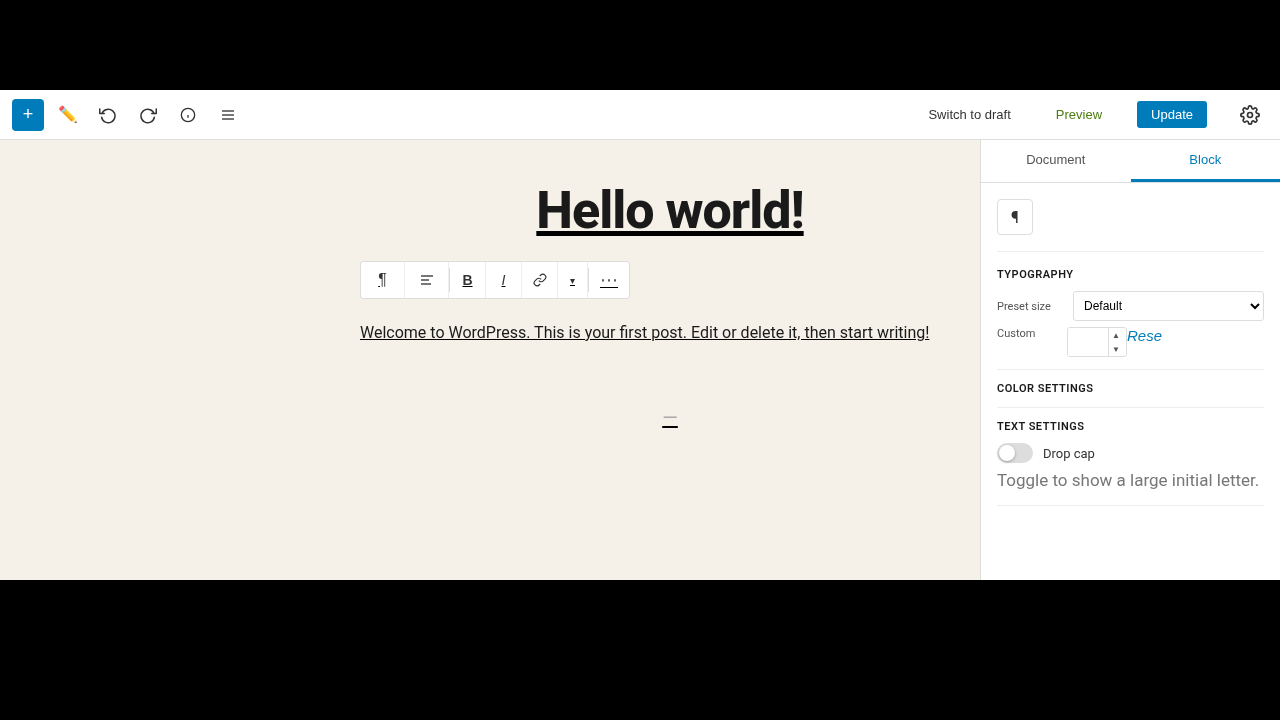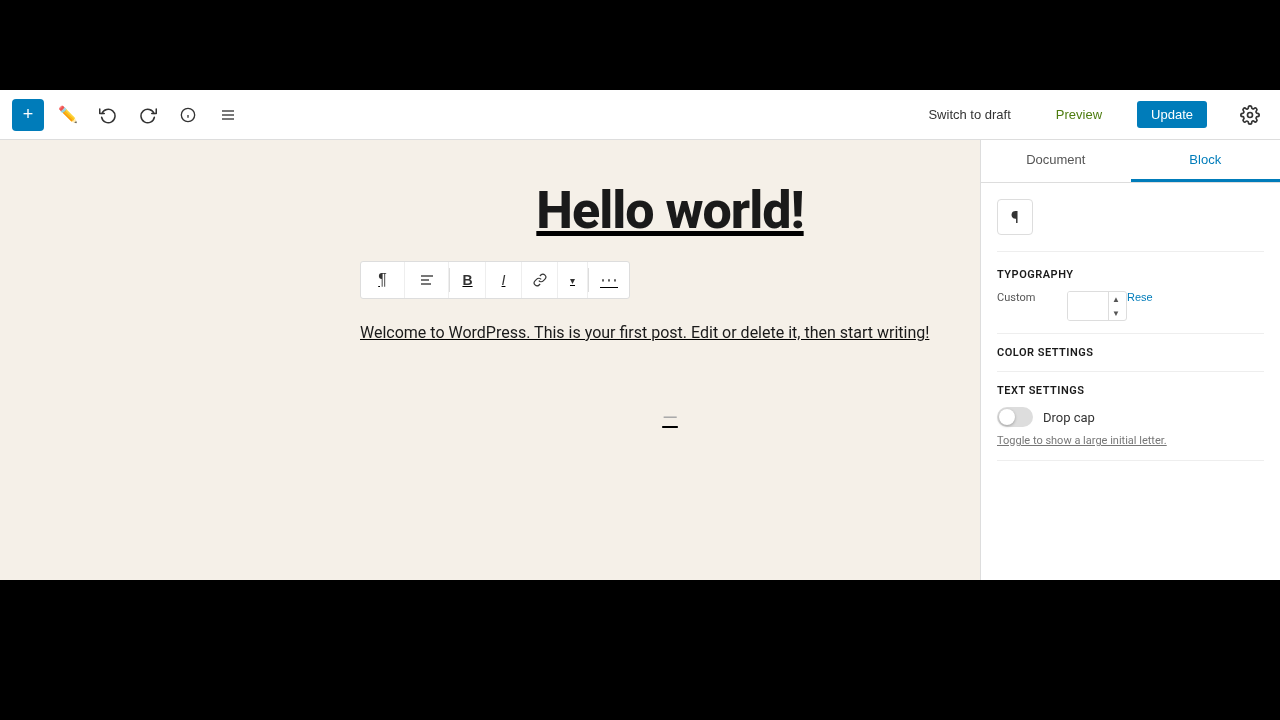--- a/index.html
+++ b/index.html
@@ -313,26 +313,27 @@
       display: flex;
       align-items: center;
       justify-content: center;
       cursor: pointer;
       font-size: 8px;
       color: #555;
       padding: 0 3px;
     }
 
     .reset-btn {
-      font-size: 11px;
+      font-size: 15px;
       color: #007cba;
       background: transparent;
       border: none;
       cursor: pointer;
       padding: 0;
+      font-style: italic;
     }
 
     .section-divider {
       height: 1px;
       background: #eee;
       margin: 12px 0;
     }
 
     .color-settings-title {
       font-size: 11px;
@@ -380,25 +381,24 @@
       transition: left 0.2s;
       box-shadow: 0 1px 3px rgba(0,0,0,0.3);
     }
 
     .toggle-label {
       font-size: 13px;
       color: #333;
     }
 
     .toggle-desc {
-      font-size: 11px;
+      font-size: 17px;
       color: #777;
       line-height: 1.4;
       margin-bottom: 12px;
-      text-decoration: underline;
     }
 
     .advanced-title {
       font-size: 13px;
       font-weight: 600;
       color: #1a1a1a;
       margin-top: 8px;
     }
 
     .bottom-black-bar {
@@ -506,20 +506,31 @@
 
     <div class="block-info">
       <div class="block-icon">¶</div>
     </div>
 
     <div class="section-divider"></div>
 
     <div class="typography-section">
       <div class="section-title">Typography</div>
 
+      <div style="display:flex; align-items:center; gap:6px; margin-bottom:6px;">
+        <span class="label-small">Preset size</span>
+        <select class="select-preset">
+          <option>Default</option>
+          <option>Small</option>
+          <option>Normal</option>
+          <option>Medium</option>
+          <option>Large</option>
+          <option>X-Large</option>
+        </select>
+      </div>
 
       <div style="display:flex; align-items:flex-start; ">
         <span class="label-small">Custom</span>
         <div class="custom-input-wrap">
           <input class="custom-input" type="text" value="" style="">
           <div class="custom-input-arrows">
             <span class="arrow-up">▲</span>
             <span class="arrow-down">▼</span>
           </div>
         </div>

